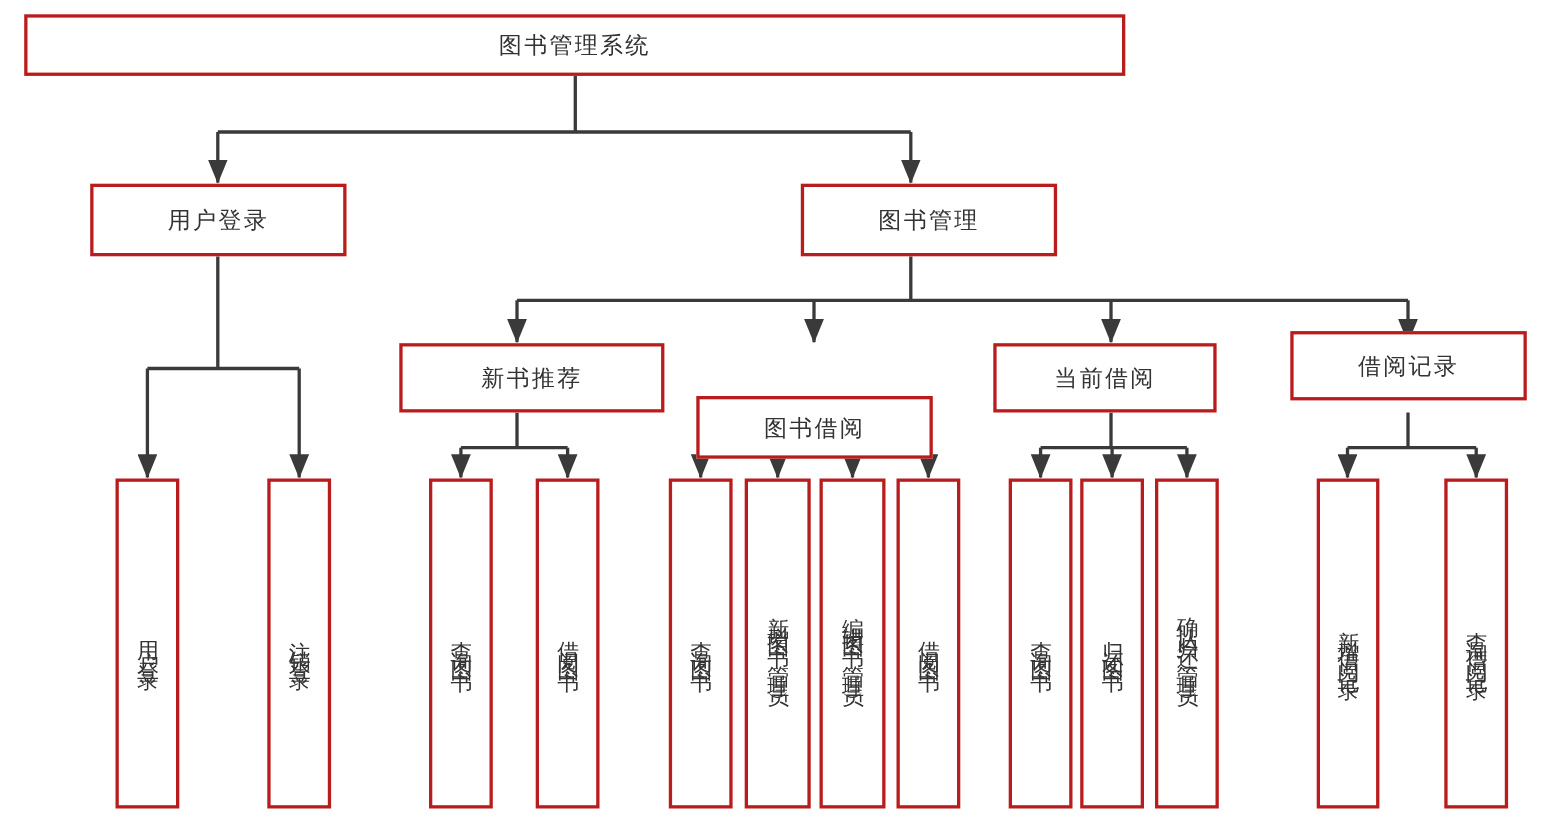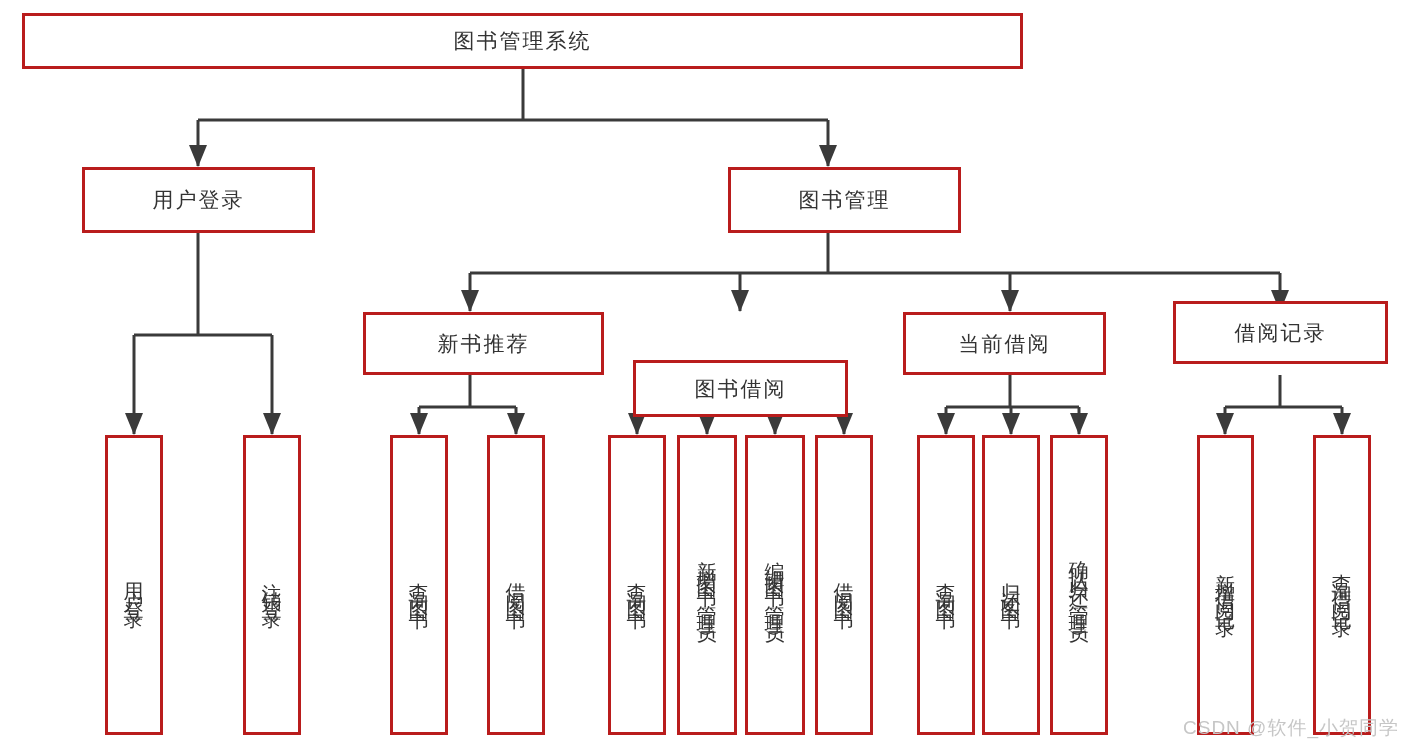--- a/index.html
+++ b/index.html
@@ -93,15 +93,14 @@
   <div class="box box-v" style="left:745px;top:435px;width:60px;height:300px;">编辑图书（管理员）</div>
   <div class="box box-v" style="left:815px;top:435px;width:58px;height:300px;">借阅图书</div>
 
   <div class="box box-v" style="left:917px;top:435px;width:58px;height:300px;">查询图书</div>
   <div class="box box-v" style="left:982px;top:435px;width:58px;height:300px;">归还图书</div>
   <div class="box box-v" style="left:1050px;top:435px;width:58px;height:300px;">确认归还（管理员）</div>
 
   <div class="box box-v" style="left:1197px;top:435px;width:57px;height:300px;">新增借阅记录</div>
   <div class="box box-v" style="left:1313px;top:435px;width:58px;height:300px;">查询借阅记录</div>
 
-  <div class="watermark">CSDN @软件_小贺同学</div>
 
 </div>
 
 </body></html>

